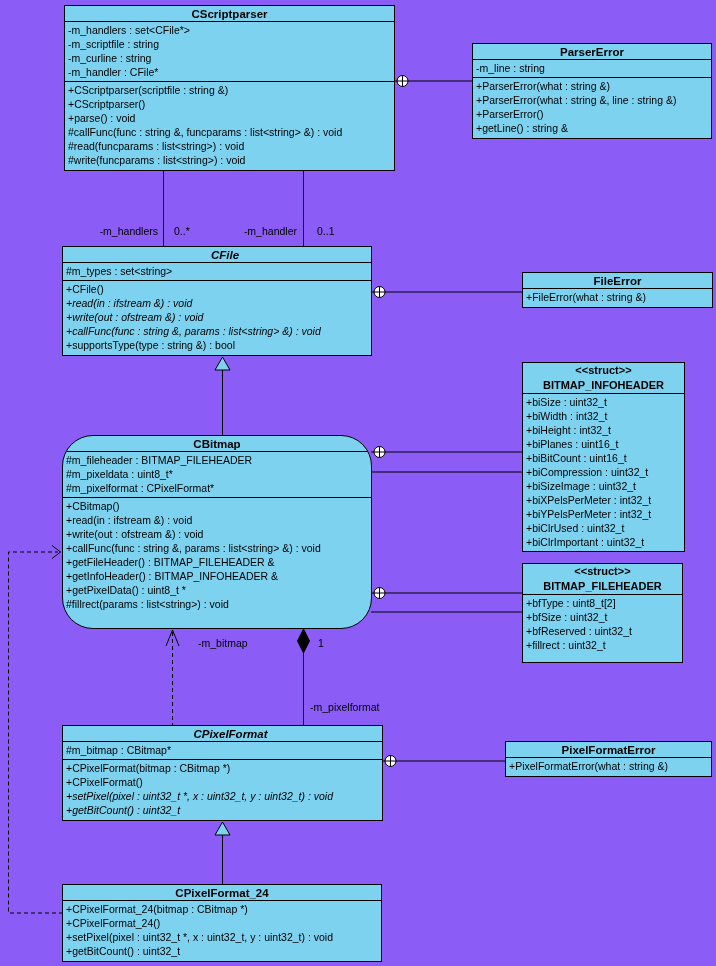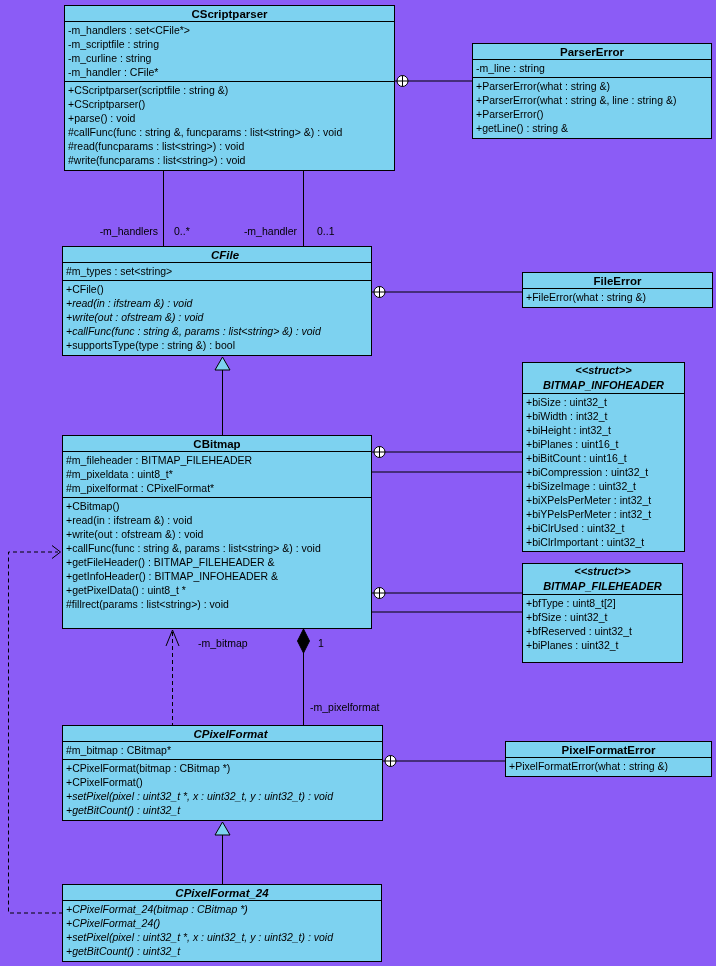--- a/index.html
+++ b/index.html
@@ -12,21 +12,21 @@
   #edges .open-arrow { fill:none; }
   #edges .tri { fill:var(--box-fill); stroke:#000; stroke-width:1; }
   #edges .diamond { fill:#000; stroke:#000; }
   #edges .anchor-circle { fill:#fff; stroke:#000; }
   .class-box { position:absolute; background:var(--box-fill); border:1px solid #000; overflow:hidden; }
   .cls-title { height:16px; line-height:16px; text-align:center; font-weight:bold;
                font-size:11.5px; border-bottom:1px solid #000; white-space:nowrap; }
   .cls-title.abstract { font-style:italic;padding-left:16px; }
   .cls-header { border-bottom:1px solid #000; }
   .stereo-line, .struct-name { height:15px; line-height:15px; text-align:center;
-               font-weight:bold; font-size:11px; white-space:nowrap;font-style:italic; }
+               font-weight:bold; font-size:11px; white-space:nowrap; }
   .comp { padding:1px 0 2px 0; }
   .comp + .comp { border-top:1px solid #000; }
   .comp .row { height:14px; line-height:14px; font-size:10.5px; padding:0 3px;
                white-space:nowrap; overflow:hidden; }
   .comp .row.italic { font-style:italic; }
   .edge-label { position:absolute; font-size:10.5px; line-height:14px; white-space:nowrap; color:#000; }
 </style>
 </head>
 <body>
 
@@ -153,21 +153,21 @@
       </div>
   </div>
 
   <div class="class-box" style="left:522px;top:272px;width:191px;height:36px;">
     <div class="cls-title">FileError</div>
     <div class="comp">
         <div class="row">+FileError(what : string &amp;)</div>
       </div>
   </div>
 
-  <div class="class-box" style="left:62px;top:435px;width:310px;height:194px;">
+  <div class="class-box" style="left:62px;top:435px;width:310px;height:194px;border-radius:31px;">
     <div class="cls-title">CBitmap</div>
     <div class="comp">
         <div class="row">#m_fileheader : BITMAP_FILEHEADER</div>
         <div class="row">#m_pixeldata : uint8_t*</div>
         <div class="row">#m_pixelformat : CPixelFormat*</div>
       </div>
     <div class="comp">
         <div class="row">+CBitmap()</div>
         <div class="row">+read(in : ifstream &amp;) : void</div>
         <div class="row">+write(out : ofstream &amp;) : void</div>
@@ -201,21 +201,21 @@
 
   <div class="class-box" style="left:522px;top:563px;width:161px;height:100px;">
     <div class="cls-header">
       <div class="stereo-line">&lt;&lt;struct&gt;&gt;</div>
       <div class="struct-name">BITMAP_FILEHEADER</div>
     </div>
     <div class="comp">
         <div class="row">+bfType : uint8_t[2]</div>
         <div class="row">+bfSize : uint32_t</div>
         <div class="row">+bfReserved : uint32_t</div>
-        <div class="row">+biPlanes : uint32_t</div>
+        <div class="row">+fillrect : uint32_t</div>
       </div>
   </div>
 
   <div class="class-box" style="left:62px;top:725px;width:321px;height:96px;">
     <div class="cls-title abstract">CPixelFormat</div>
     <div class="comp">
         <div class="row">#m_bitmap : CBitmap*</div>
       </div>
     <div class="comp">
         <div class="row">+CPixelFormat(bitmap : CBitmap *)</div>
@@ -225,21 +225,21 @@
       </div>
   </div>
 
   <div class="class-box" style="left:505px;top:741px;width:207px;height:36px;">
     <div class="cls-title">PixelFormatError</div>
     <div class="comp">
         <div class="row">+PixelFormatError(what : string &amp;)</div>
       </div>
   </div>
 
-  <div class="class-box" style="left:62px;top:884px;width:320px;height:78px;font-style:italic;">
+  <div class="class-box" style="left:62px;top:884px;width:320px;height:78px;">
     <div class="cls-title">CPixelFormat_24</div>
     <div class="comp">
         <div class="row">+CPixelFormat_24(bitmap : CBitmap *)</div>
         <div class="row">+CPixelFormat_24()</div>
         <div class="row">+setPixel(pixel : uint32_t *, x : uint32_t, y : uint32_t) : void</div>
         <div class="row">+getBitCount() : uint32_t</div>
       </div>
   </div>
 
   <div class="edge-label" style="left:60px;top:224px;width:98px;text-align:right;">-m_handlers</div>

